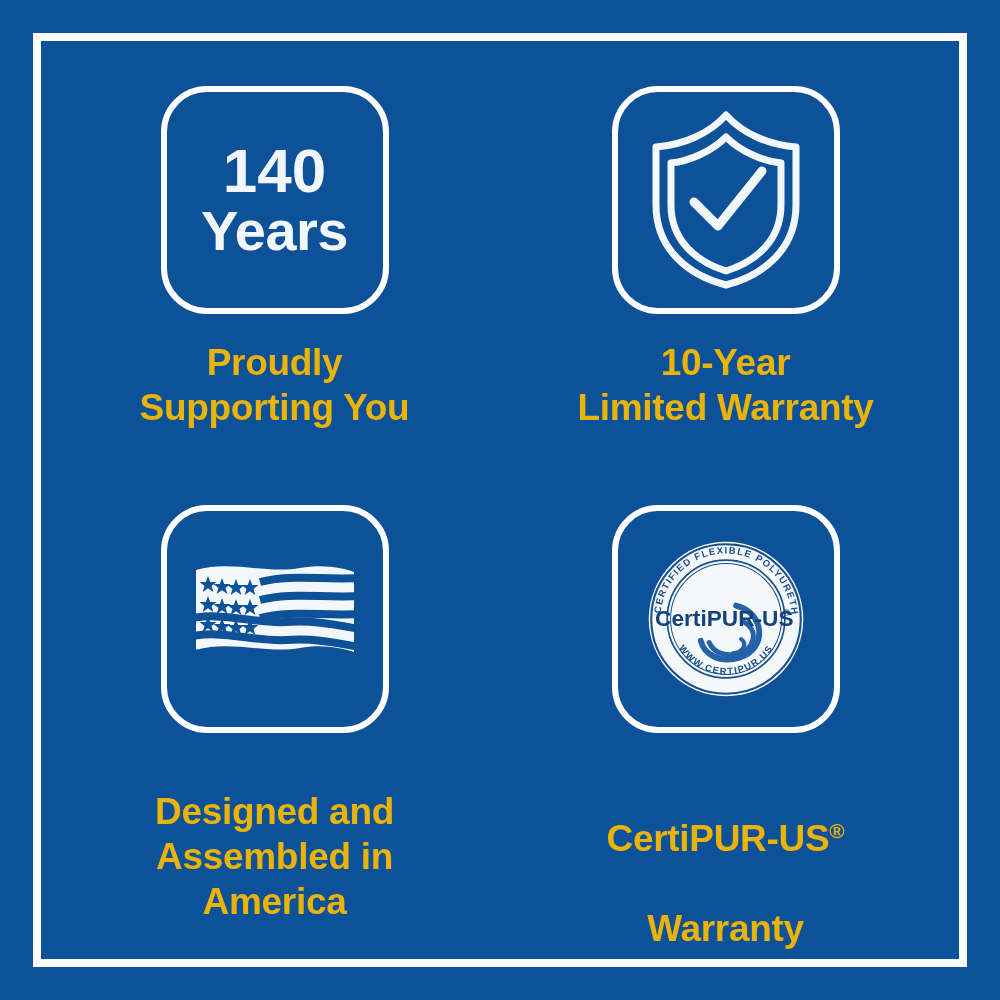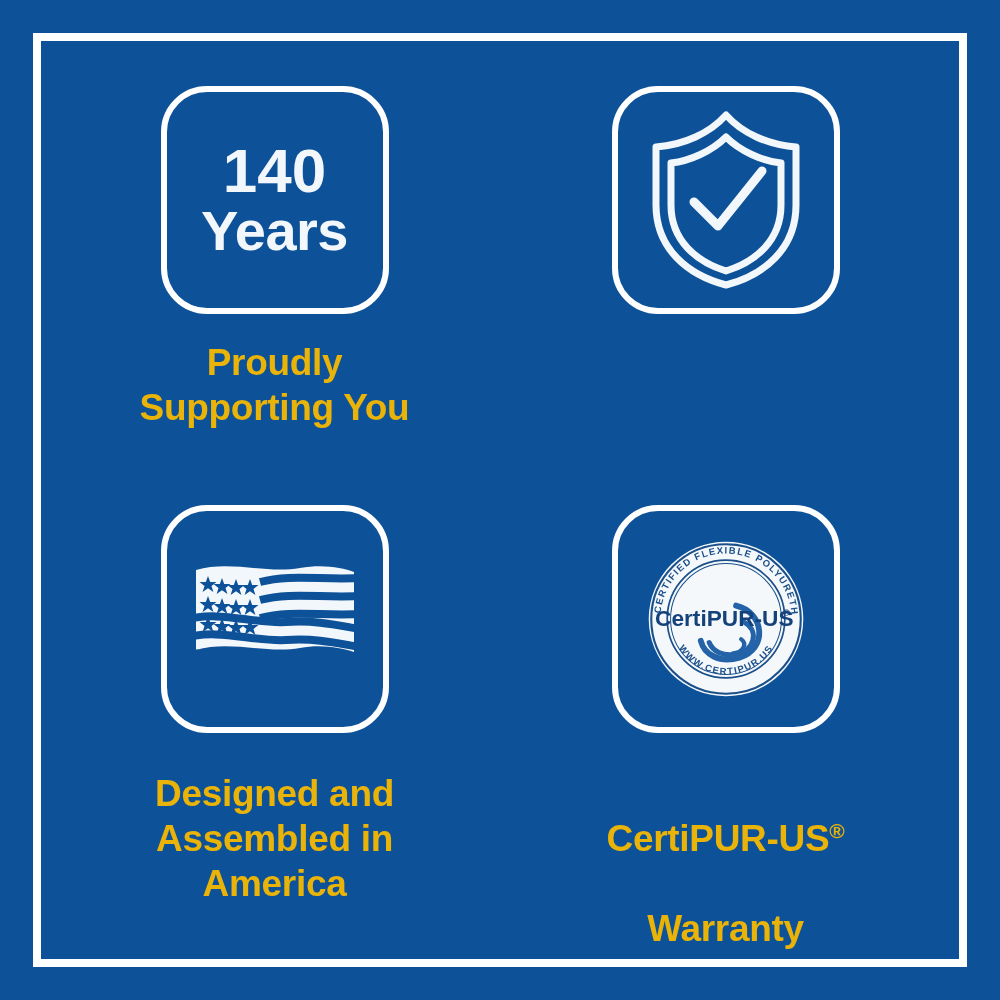--- a/index.html
+++ b/index.html
@@ -107,21 +107,21 @@
     max-width: 430px;
   }
   .caption .sup {
     font-size: 21px;
     vertical-align: super;
     line-height: 0;
   }
 
   
   .badge-warranty .caption { margin-top: 26px; }
-  .badge-flag .caption { margin-top: 38px; }
+  .badge-flag .caption { margin-top: 56px; }
   .badge-certipur .caption { margin-top: 38px; text-align: center; }
   .badge-years .caption { margin-top: 26px; }
 </style>
 </head>
 <body style="background: rgb(13, 81, 153);">
 
 <div id="root" style="background: rgb(13, 81, 153);">
 
   <div class="outer-frame"></div>
 
@@ -154,20 +154,22 @@
                    C 72 42, 50 52, 31 54
                    L 31 96
                    C 31 132, 57 153, 86 162
                    C 115 153, 141 132, 141 96
                    L 141 54
                    C 122 52, 100 42, 86 28 Z" fill="none" stroke="#f2f7fb" stroke-width="7" stroke-linejoin="round"></path>
 
           <path d="M54 93 L 78 117 L 122 62" fill="none" stroke="#f2f7fb" stroke-width="9" stroke-linecap="round" stroke-linejoin="round"></path>
         </svg>
       </div>
+      <div class="caption">10-Year
+Limited Warranty</div>
     </div>
 
     <div class="badge badge-flag">
       <div class="icon-tile">
         <svg class="icon-svg" width="170" height="118" viewBox="0 0 170 118">
           <defs>
             <clipPath id="flagClip">
               <path d="M6 10
                        C 40 0, 76 14, 110 8
                        C 134 4, 152 8, 164 12

